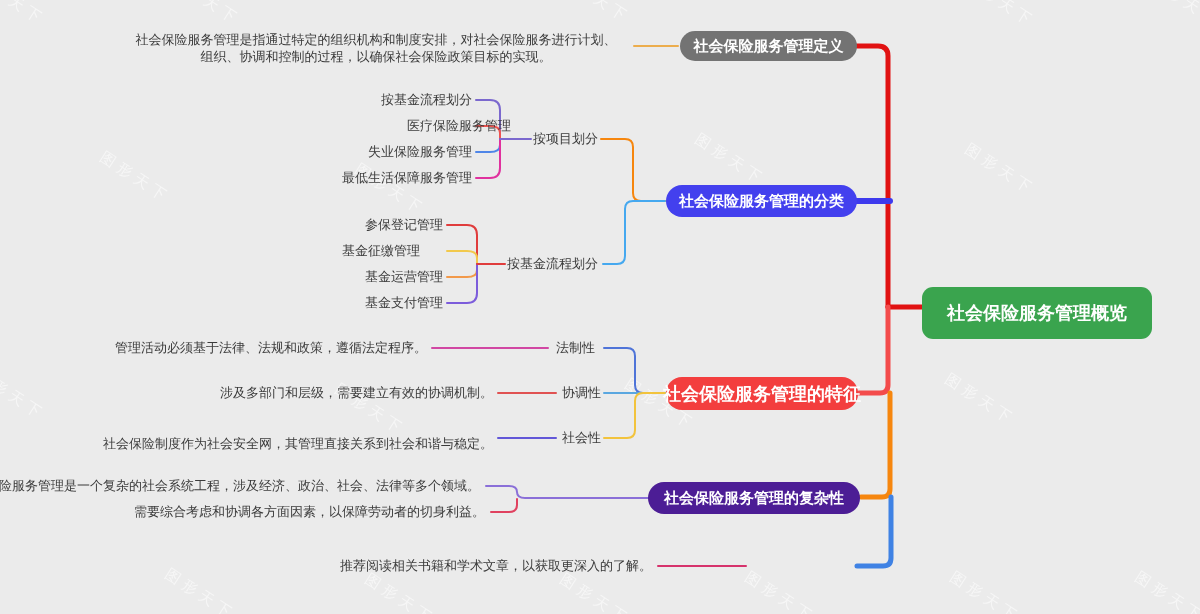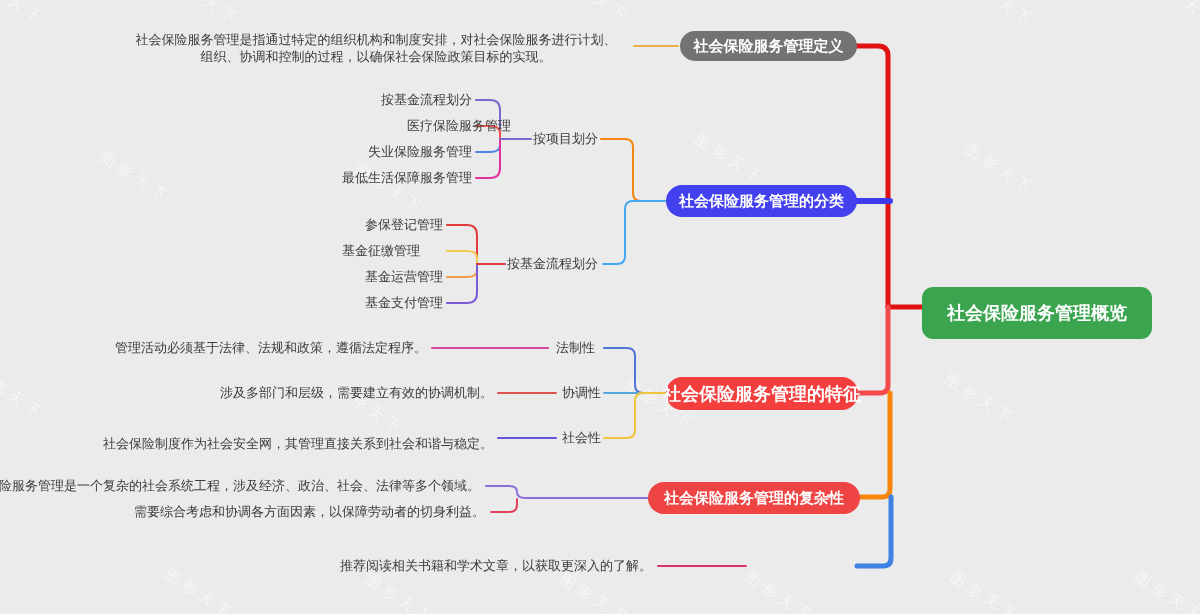--- a/index.html
+++ b/index.html
@@ -11,21 +11,21 @@
   .node{position:absolute;z-index:3;display:flex;align-items:center;justify-content:center;
         color:#fff;font-weight:bold;white-space:nowrap;cursor:pointer;}
   .txt{position:absolute;z-index:2;font-size:13px;color:#3b3b3b;line-height:16px;white-space:nowrap;}
   .txt.r{text-align:right;}
   #def-desc{width:512px;text-align:center;white-space:normal;line-height:17px;}
   
   #node-def{left:680px;top:31px;width:177px;height:30px;border-radius:15px;background:#737373;font-size:15px;}
   #node-class{left:666px;top:185px;width:191px;height:32px;border-radius:16px;background:#4340ee;font-size:15px;}
   #node-root{left:922px;top:287px;width:230px;height:52px;border-radius:11px;background:#3aa44e;font-size:18px;}
   #node-feat{left:666px;top:377px;width:192px;height:33px;border-radius:16px;background:#f33e3e;font-size:18px;}
-  #node-cplx{left:648px;top:482px;width:212px;height:32px;border-radius:16px;background:#ef4444;font-size:15px;}
+  #node-cplx{left:648px;top:482px;width:212px;height:32px;border-radius:16px;background:#4c1d95;font-size:15px;}
   #node-read{left:744px;top:552px;width:112px;height:28px;border-radius:14px;background:#418ae8;font-size:15px;}
 </style>
 </head>
 <body>
 
 <div id="canvas">
 
   <div class="wm" style="left:-30px;top:-10px">图形天下</div>
   <div class="wm" style="left:165px;top:-10px">图形天下</div>
   <div class="wm" style="left:555px;top:-12px">图形天下</div>

